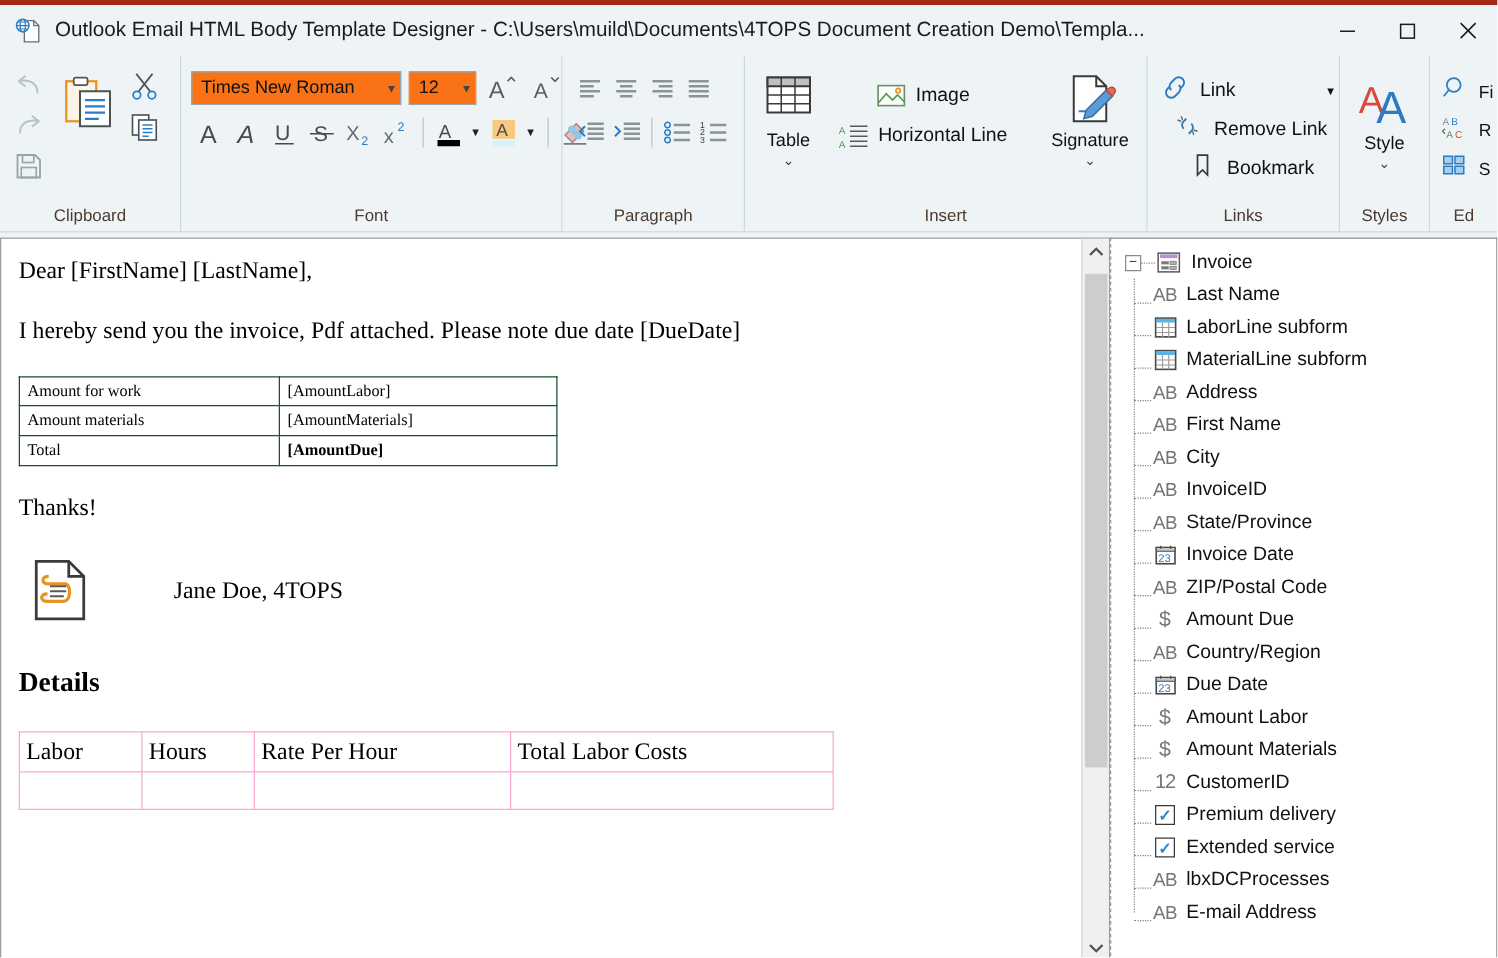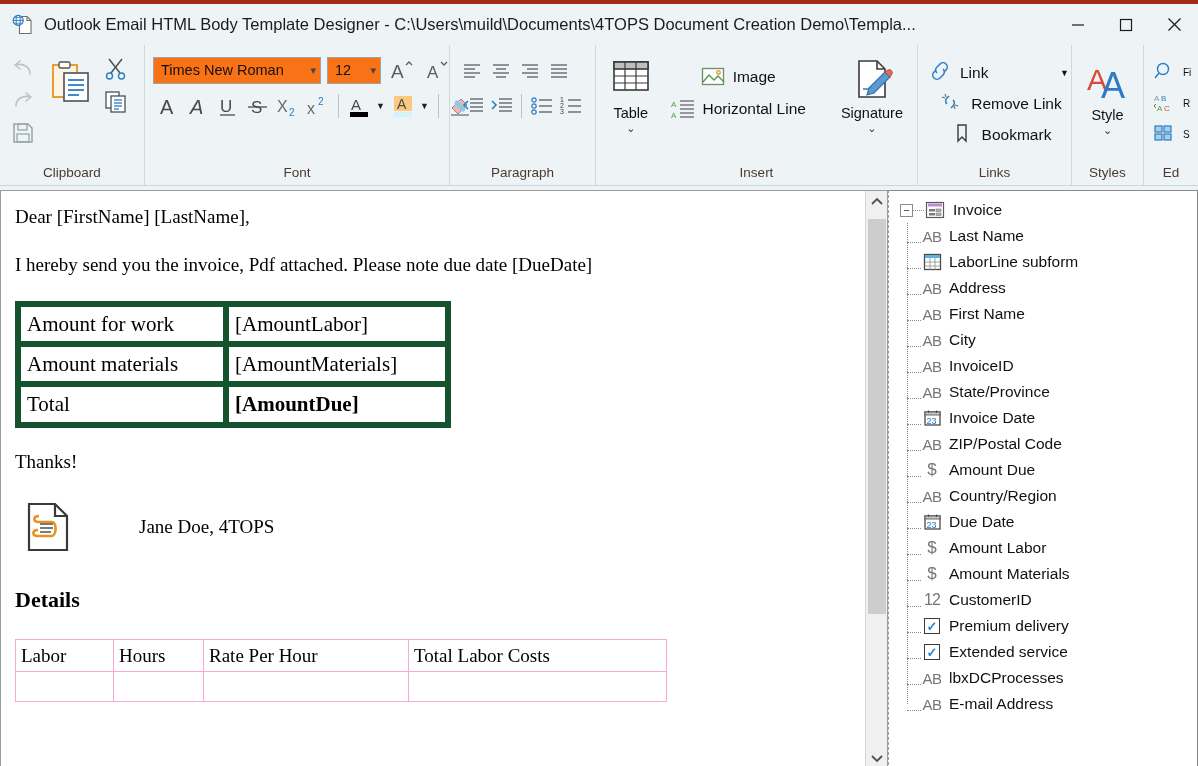--- a/index.html
+++ b/index.html
@@ -128,21 +128,21 @@
   .link-row { display: flex; align-items: center; height: 31px; padding-left: 2px; width: 148px; }
   .link-lbl { font-size: 15.5px; color: #111; margin-left: 9px; white-space: nowrap; }
   .link-caret { margin-left: auto; font-size: 9px; color: #111; padding-right: 4px; }
 
   
   .g-styles .group-body { justify-content: center; padding-top: 4px; }
 
   
   .g-edit .group-body { flex-direction: column; padding-top: 6px; }
   .edit-row { display: flex; align-items: center; height: 31px; }
-  .edit-lbl { font-size: 10px; color: #111; margin-left: 8px; white-space: nowrap; }
+  .edit-lbl { font-size: 14px; color: #111; margin-left: 8px; white-space: nowrap; }
 
   
   .main {
     position: absolute;
     top: 186px; left: 0;
     width: 1198px; height: 580px;
     display: flex;
     background: #ffffff;
   }
   .editor-wrap {
@@ -159,24 +159,24 @@
     padding: 14px 10px 10px 14px;
     font-family: "Liberation Serif", serif;
     font-size: 19px;
     color: #000;
     overflow: hidden;
   }
   .ed-p { margin: 0 0 24px 0; line-height: 1.25; }
   .ed-p.tight { margin-bottom: 20px; }
   table.email-tbl { border-collapse: collapse; margin: 0 0 22px 0; }
   table.email-tbl td {
-    border: 6px solid #14532d;
+    border: 1px solid #14532d;
     padding: 2px 6px;
     font-family: "Liberation Serif", serif;
-    font-size: 21px;
+    font-size: 13px;
     line-height: 1.45;
   }
   table.amt-tbl td:first-child { width: 208px; }
   table.amt-tbl td:last-child { width: 222px; }
   td.bold { font-weight: bold; margin-left: 40px; }
   .sig-block { display: flex; align-items: center; margin: 0 0 26px 0; text-align: center; }
   .sig-name { font-family: "Liberation Serif", serif; font-size: 19px; margin-left: 62px; }
   h3.details { font-family: "Liberation Serif", serif; font-size: 22px; font-weight: bold; margin: 0 0 26px 0; }
   table.det-tbl { border-collapse: collapse; }
   table.det-tbl td { border: 1px solid #f9a8d4; padding: 2px 5px; font-size: 19px; }
@@ -800,20 +800,36 @@
                   <line x1="2" y1="9" x2="17" y2="9"></line>
                   <line x1="2" y1="13" x2="17" y2="13"></line>
                   <line x1="7" y1="5" x2="7" y2="16.5"></line>
                   <line x1="12" y1="5" x2="12" y2="16.5"></line>
                 </g>
             </svg>
           </span>
           <span class="tree-label">LaborLine subform</span>
         </div>
 
+        <div class="tree-item">
+          <span class="elbow"></span>
+          <span class="tree-icon">
+            <svg width="19" height="18" viewBox="0 0 19 18">
+              <rect x="1.5" y="1.5" width="16" height="15" fill="#ffffff" stroke="#4a4a4a" stroke-width="1.3"></rect>
+              <rect x="2" y="2" width="15" height="3" fill="#5bb4e5"></rect>
+              <g stroke="#9a9a9a" stroke-width="0.9">
+                  <line x1="2" y1="9" x2="17" y2="9"></line>
+                  <line x1="2" y1="13" x2="17" y2="13"></line>
+                  <line x1="7" y1="5" x2="7" y2="16.5"></line>
+                  <line x1="12" y1="5" x2="12" y2="16.5"></line>
+                </g>
+            </svg>
+          </span>
+          <span class="tree-label">MaterialLine subform</span>
+        </div>
 
         <div class="tree-item">
           <span class="elbow"></span>
           <span class="tree-icon">
               <span class="ab-ico">AB</span>
             </span>
           <span class="tree-label">Address</span>
         </div>
 
         <div class="tree-item">

